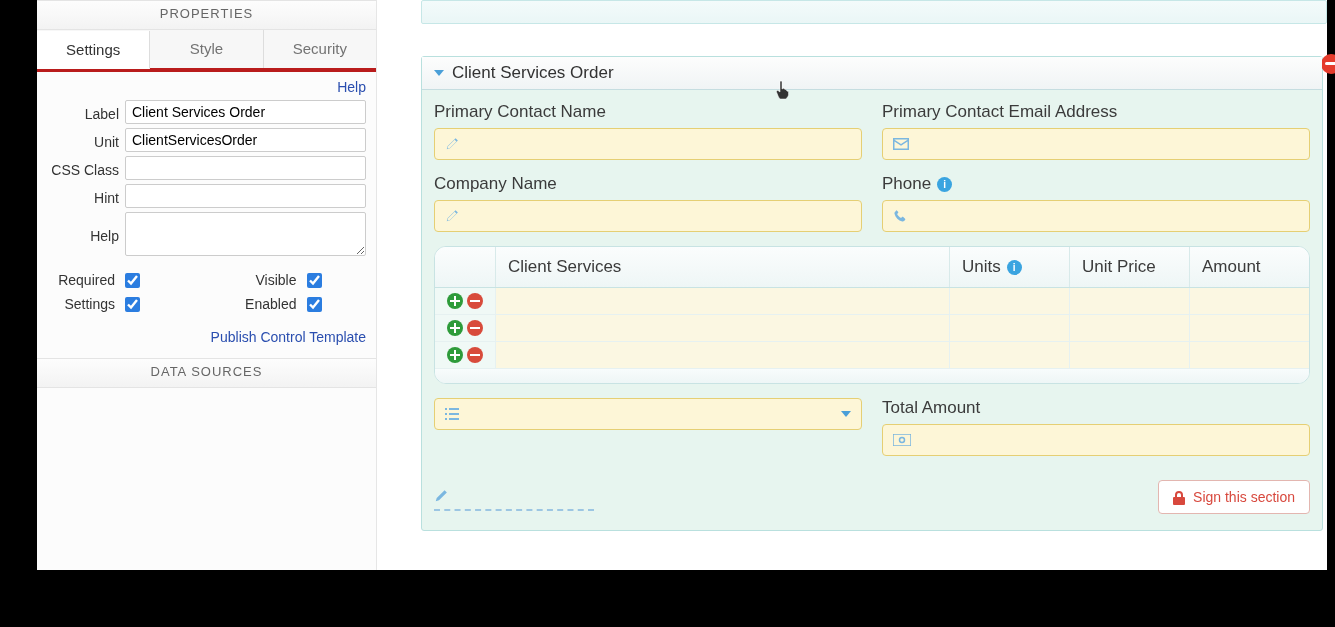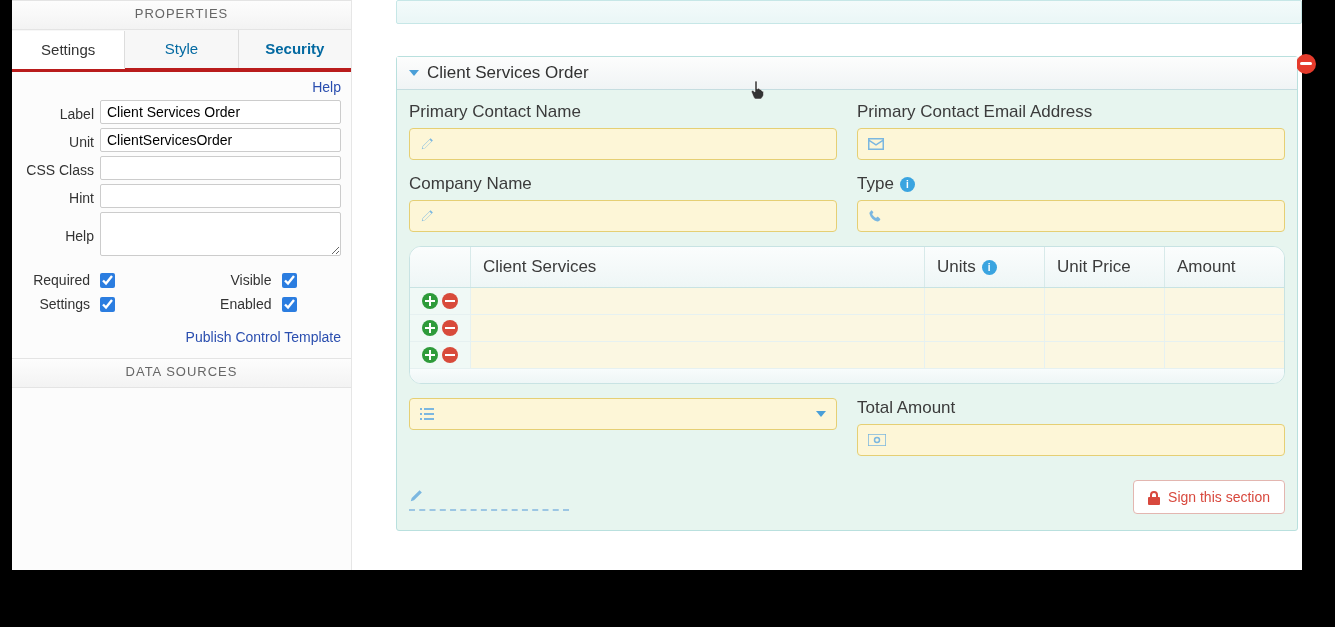--- a/index.html
+++ b/index.html
@@ -7,21 +7,21 @@
     font-family: -apple-system, "Helvetica Neue", Arial, sans-serif;
     background: #000;
     width: 1335px;
     height: 627px;
     overflow: hidden;
     position: relative;
   }
 
   .app {
     position: absolute;
-    left: 12px;
+    left: 37px;
     top: 0;
     width: 1290px;
     height: 570px;
     background: #fff;
     display: flex;
   }
 
   
   .sidebar {
     width: 340px;
@@ -45,25 +45,25 @@
   .tabs {
     display: flex;
     border-bottom: 4px solid #b91c1c;
     background: #f7f7f7;
   }
   .tab {
     flex: 1;
     text-align: center;
     padding: 10px 0;
     font-size: 15px;
-    color: #0369a1;
+    color: #737373;
     border-right: 1px solid #ddd;
     cursor: pointer;
   }
-  .tab:last-child { border-right: none; font-weight: bold; }
+  .tab:last-child { border-right: none; }
   .tab.active {
     background: #fff;
     color: #333;
     font-weight: 500;
     border-bottom: 1px solid #fff;
     position: relative;
     top: 1px;
   }
 
   .help-top {
@@ -436,21 +436,21 @@
           <div class="ctl">
             <span class="icon">
               <svg width="14" height="14" viewBox="0 0 16 16">
                   <path fill="#7bb7e0" d="M12.1 1.3l2.6 2.6-9 9L2 14l1.1-3.7 9-9zM11 3L3.5 10.5 3 13l2.5-.5L13 5l-2-2z"></path>
                 </svg>
             </span>
           </div>
         </div>
         <div class="fld-block">
           <div class="fld-label">
-            <span>Type</span>
+            <span>Phone</span>
             <span class="info-dot">i</span>
           </div>
           <div class="ctl">
             <span class="icon">
               <svg width="14" height="14" viewBox="0 0 16 16">
                   <path fill="#7bb7e0" d="M3.7 1.1l2.1 2.1c.4.4.4 1 0 1.4L4.7 5.7c.9 1.9 2.6 3.6 4.5 4.5l1.1-1.1c.4-.4 1-.4 1.4 0l2.1 2.1c.4.4.4 1 0 1.4l-1.2 1.2c-.5.5-1.3.7-2 .5C6.1 13.1 2.9 9.9 1.7 5.4c-.2-.7 0-1.5.5-2l1.1-1.1c.1-.1.2-.2.4-.2z"></path>
                 </svg>
             </span>
           </div>
         </div>

